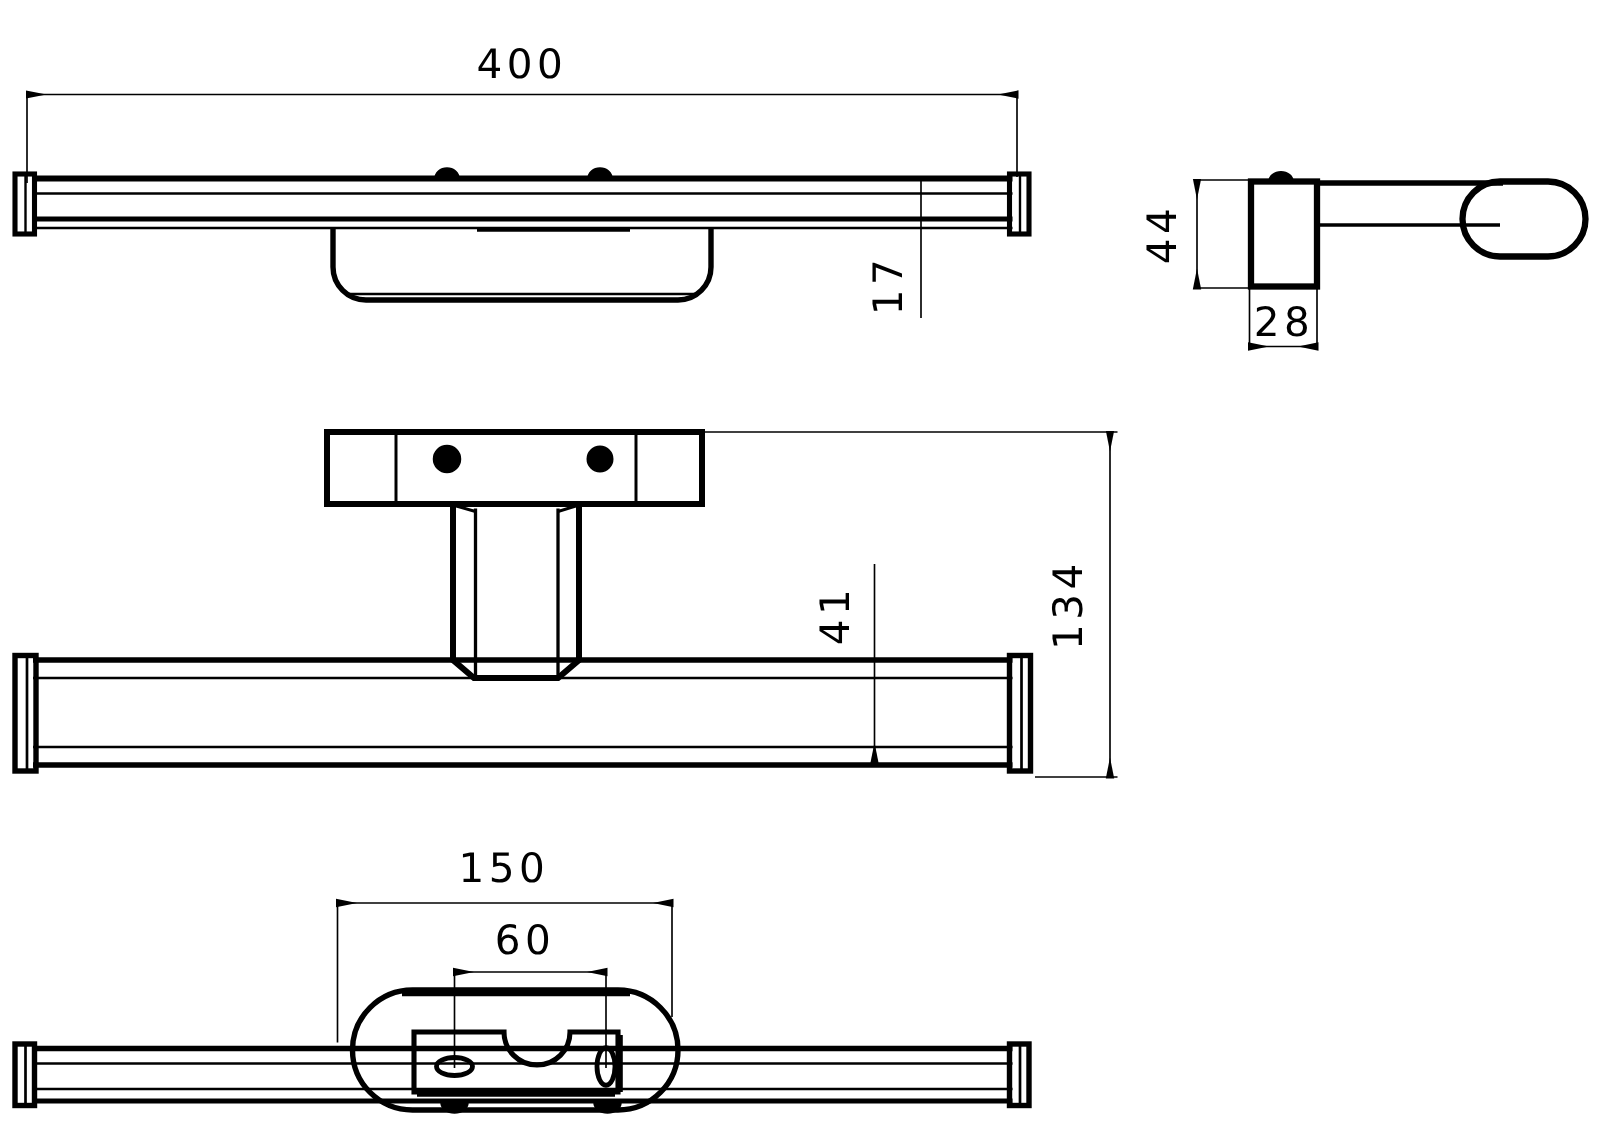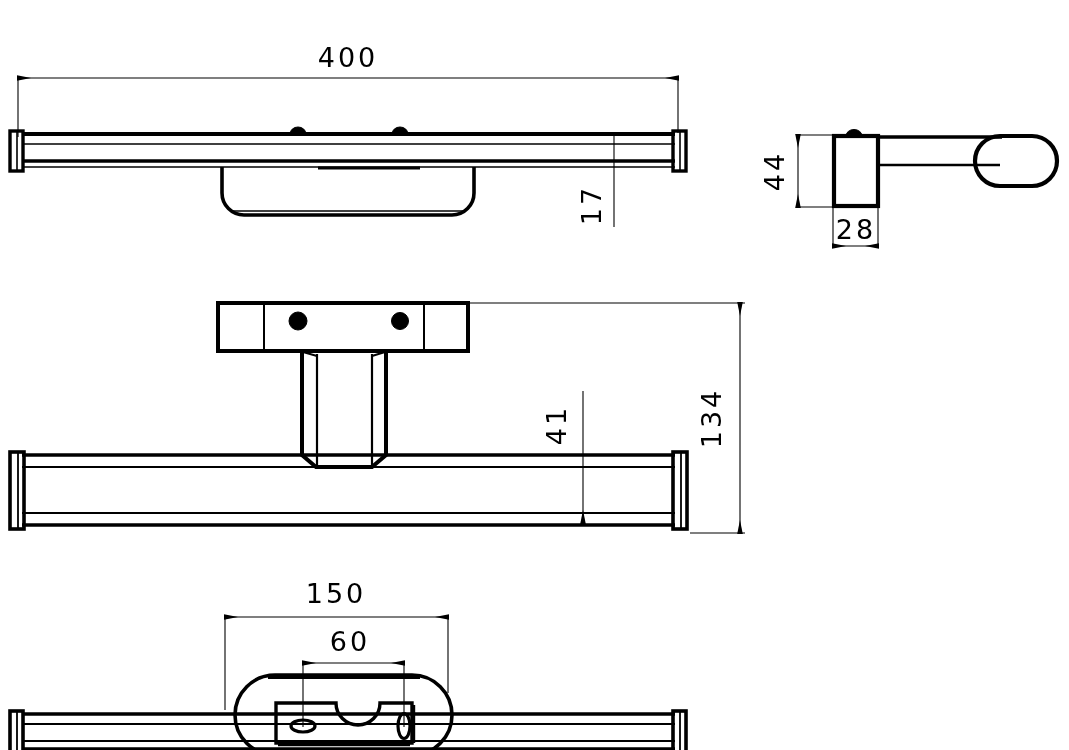--- a/index.html
+++ b/index.html
@@ -1,21 +1,21 @@
 <!DOCTYPE html>
 <html><head>
 <meta charset="utf-8">
 <title>Technical Drawing</title>
 <style>
   html,body{margin:0;padding:0;background:#ffffff;}
   body{
     font-family:"DejaVu Sans", sans-serif;
     width:1069px;height:750px;overflow:hidden;position:relative;
   }
-  #drawing-root{position:absolute;left:0;top:15px;width:1069px;height:650px;}
+  #drawing-root{position:absolute;left:0;top:0;width:1069px;height:650px;}
   svg{display:block;}
   .dimtext{
     font-family:"DejaVu Sans", sans-serif;
     font-size:27px;
     letter-spacing:3px;
     fill:#000000;
     stroke:none;
   }
 </style>
 </head>

